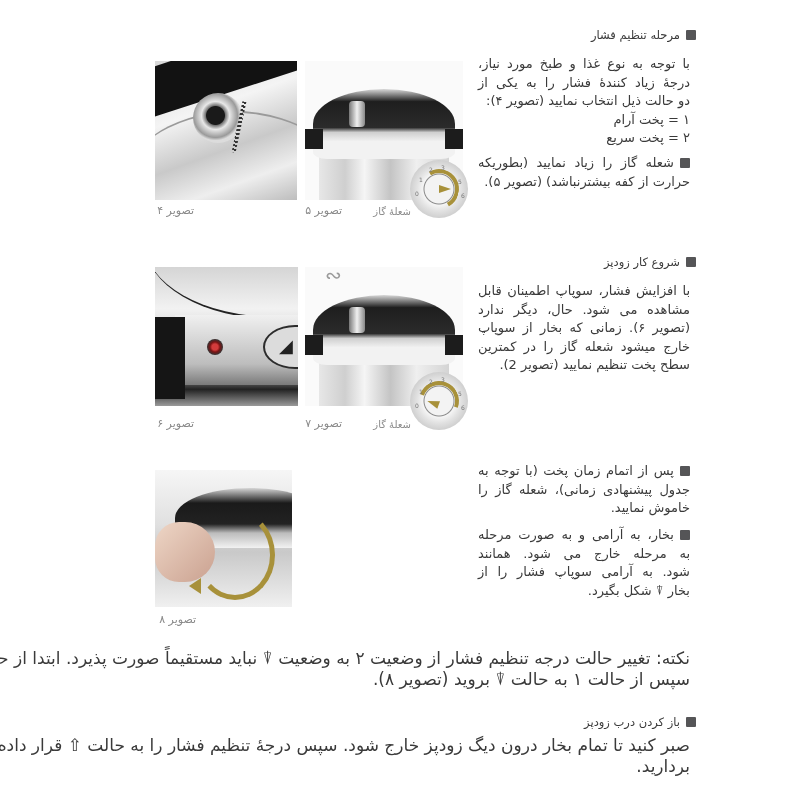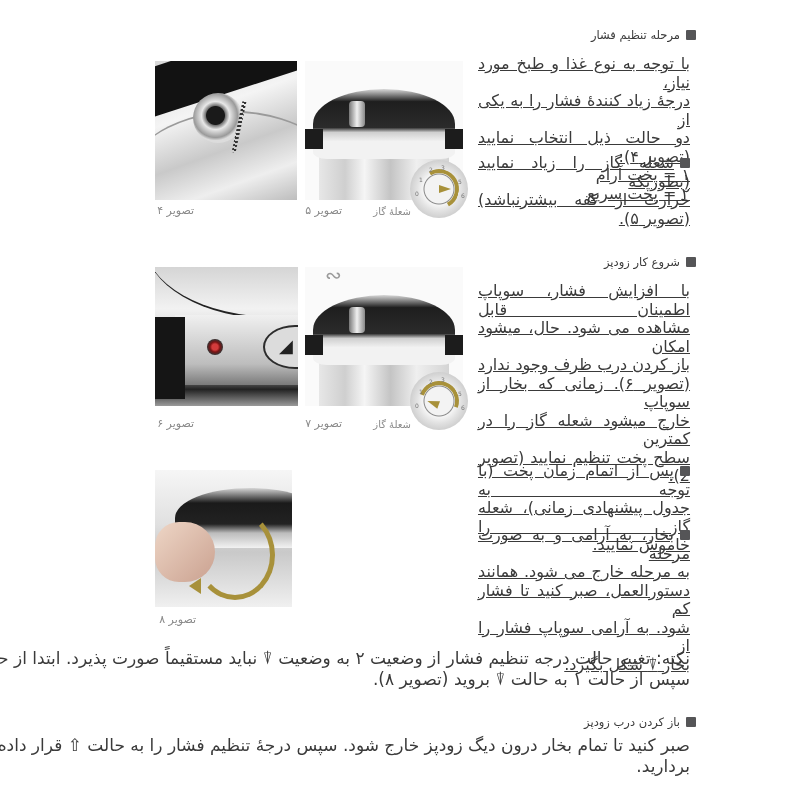--- a/index.html
+++ b/index.html
@@ -3,21 +3,21 @@
 <meta charset="utf-8">
 <style>
   html, body { margin:0; padding:0; background:#ffffff; }
   body { width:800px; height:800px; position:relative; overflow:hidden;
          font-family:"DejaVu Sans", sans-serif; color:#3a3a3a; }
   .rtl { direction:rtl; unicode-bidi:embed; }
   .abs { position:absolute; }
   .bullet { display:inline-block; width:10px; height:10px; background:#555557;
             border-radius:1px; margin-left:6px; vertical-align:middle; position:relative; top:-1px; }
   .heading { font-size:11.5px; color:#3a3a3a; line-height:16px; white-space:nowrap; }
-  .para { font-size:16px; line-height:18.5px; text-align:justify; text-align-last:right; color:#3a3a3a;text-decoration:underline; }
+  .para { font-size:13px; line-height:18.5px; text-align:justify; text-align-last:right; color:#3a3a3a; }
   .para .line { display:block; text-align:justify; text-align-last:justify; }
   .para .line.last { text-align-last:right; }
   .caption { font-size:11px; color:#8a8a8a; white-space:nowrap; }
   .photo { overflow:hidden; background:#e9e9e9; }
   .note { font-size:17px; line-height:21px; color:#3a3a3a; }
   
   .p4 { background:linear-gradient(160deg,#d8d8d8 0%,#f4f4f4 35%,#c9c9c9 60%,#eeeeee 80%,#bdbdbd 100%); }
   .p4 .handle { position:absolute; left:-20px; top:-18px; width:190px; height:48px; background:#121212;
                 transform:rotate(-18deg); border-radius:6px; }
   .p4 .knob { position:absolute; left:38px; top:32px; width:50px; height:50px; border-radius:50%;
@@ -114,22 +114,21 @@
 </div>
 <div class="abs rtl caption" style="right:458px; top:204px;">تصویر ۵</div>
 <div class="abs rtl caption" style="right:389px; top:206px; font-size:10px;">شعلهٔ گاز</div>
 
 <div class="abs rtl heading" style="right:104px; top:254px;">
   <span class="bullet"></span><span>شروع کار زودپز</span>
 </div>
 
 <div class="abs rtl para" style="right:110px; top:282px; width:212px;">
   <span class="line">با افزایش فشار، سوپاپ اطمینان قابل</span>
-  <span class="line">مشاهده می شود. حال، میشود امکان</span>
-  <span class="line">باز کردن درب ظرف وجود ندارد</span>
+  <span class="line">مشاهده می شود. حال، دیگر ندارد</span>
   <span class="line">(تصویر ۶). زمانی که بخار از سوپاپ</span>
   <span class="line">خارج میشود شعله گاز را در کمترین</span>
   <span class="line last">سطح پخت تنظیم نمایید (تصویر 2).</span>
 </div>
 
 <div class="abs photo p6" style="left:155px; top:267px; width:143px; height:139px;">
   <div class="top-arc"></div>
   <div class="band"></div>
   <div class="dark"></div>
   <div class="led"></div>
@@ -162,21 +161,20 @@
 
 <div class="abs rtl para" style="right:110px; top:462px; width:212px;">
   <span class="line"><span class="bullet"></span><span>پس از اتمام زمان پخت (با توجه به</span></span>
   <span class="line">جدول پیشنهادی زمانی)، شعله گاز را</span>
   <span class="line last">خاموش نمایید.</span>
 </div>
 
 <div class="abs rtl para" style="right:110px; top:526px; width:212px;">
   <span class="line"><span class="bullet"></span><span>بخار، به آرامی و به صورت مرحله</span></span>
   <span class="line">به مرحله خارج می شود. همانند</span>
-  <span class="line">دستورالعمل، صبر کنید تا فشار کم</span>
   <span class="line">شود. به آرامی سوپاپ فشار را از</span>
   <span class="line last">بخار ⍒ شکل بگیرد.</span>
 </div>
 
 <div class="abs photo p8" style="left:155px; top:470px; width:137px; height:137px;">
   <div class="lid"></div>
   <div class="hand"></div>
   <div class="arrow"></div>
   <div class="arrowhead"></div>
 </div>

